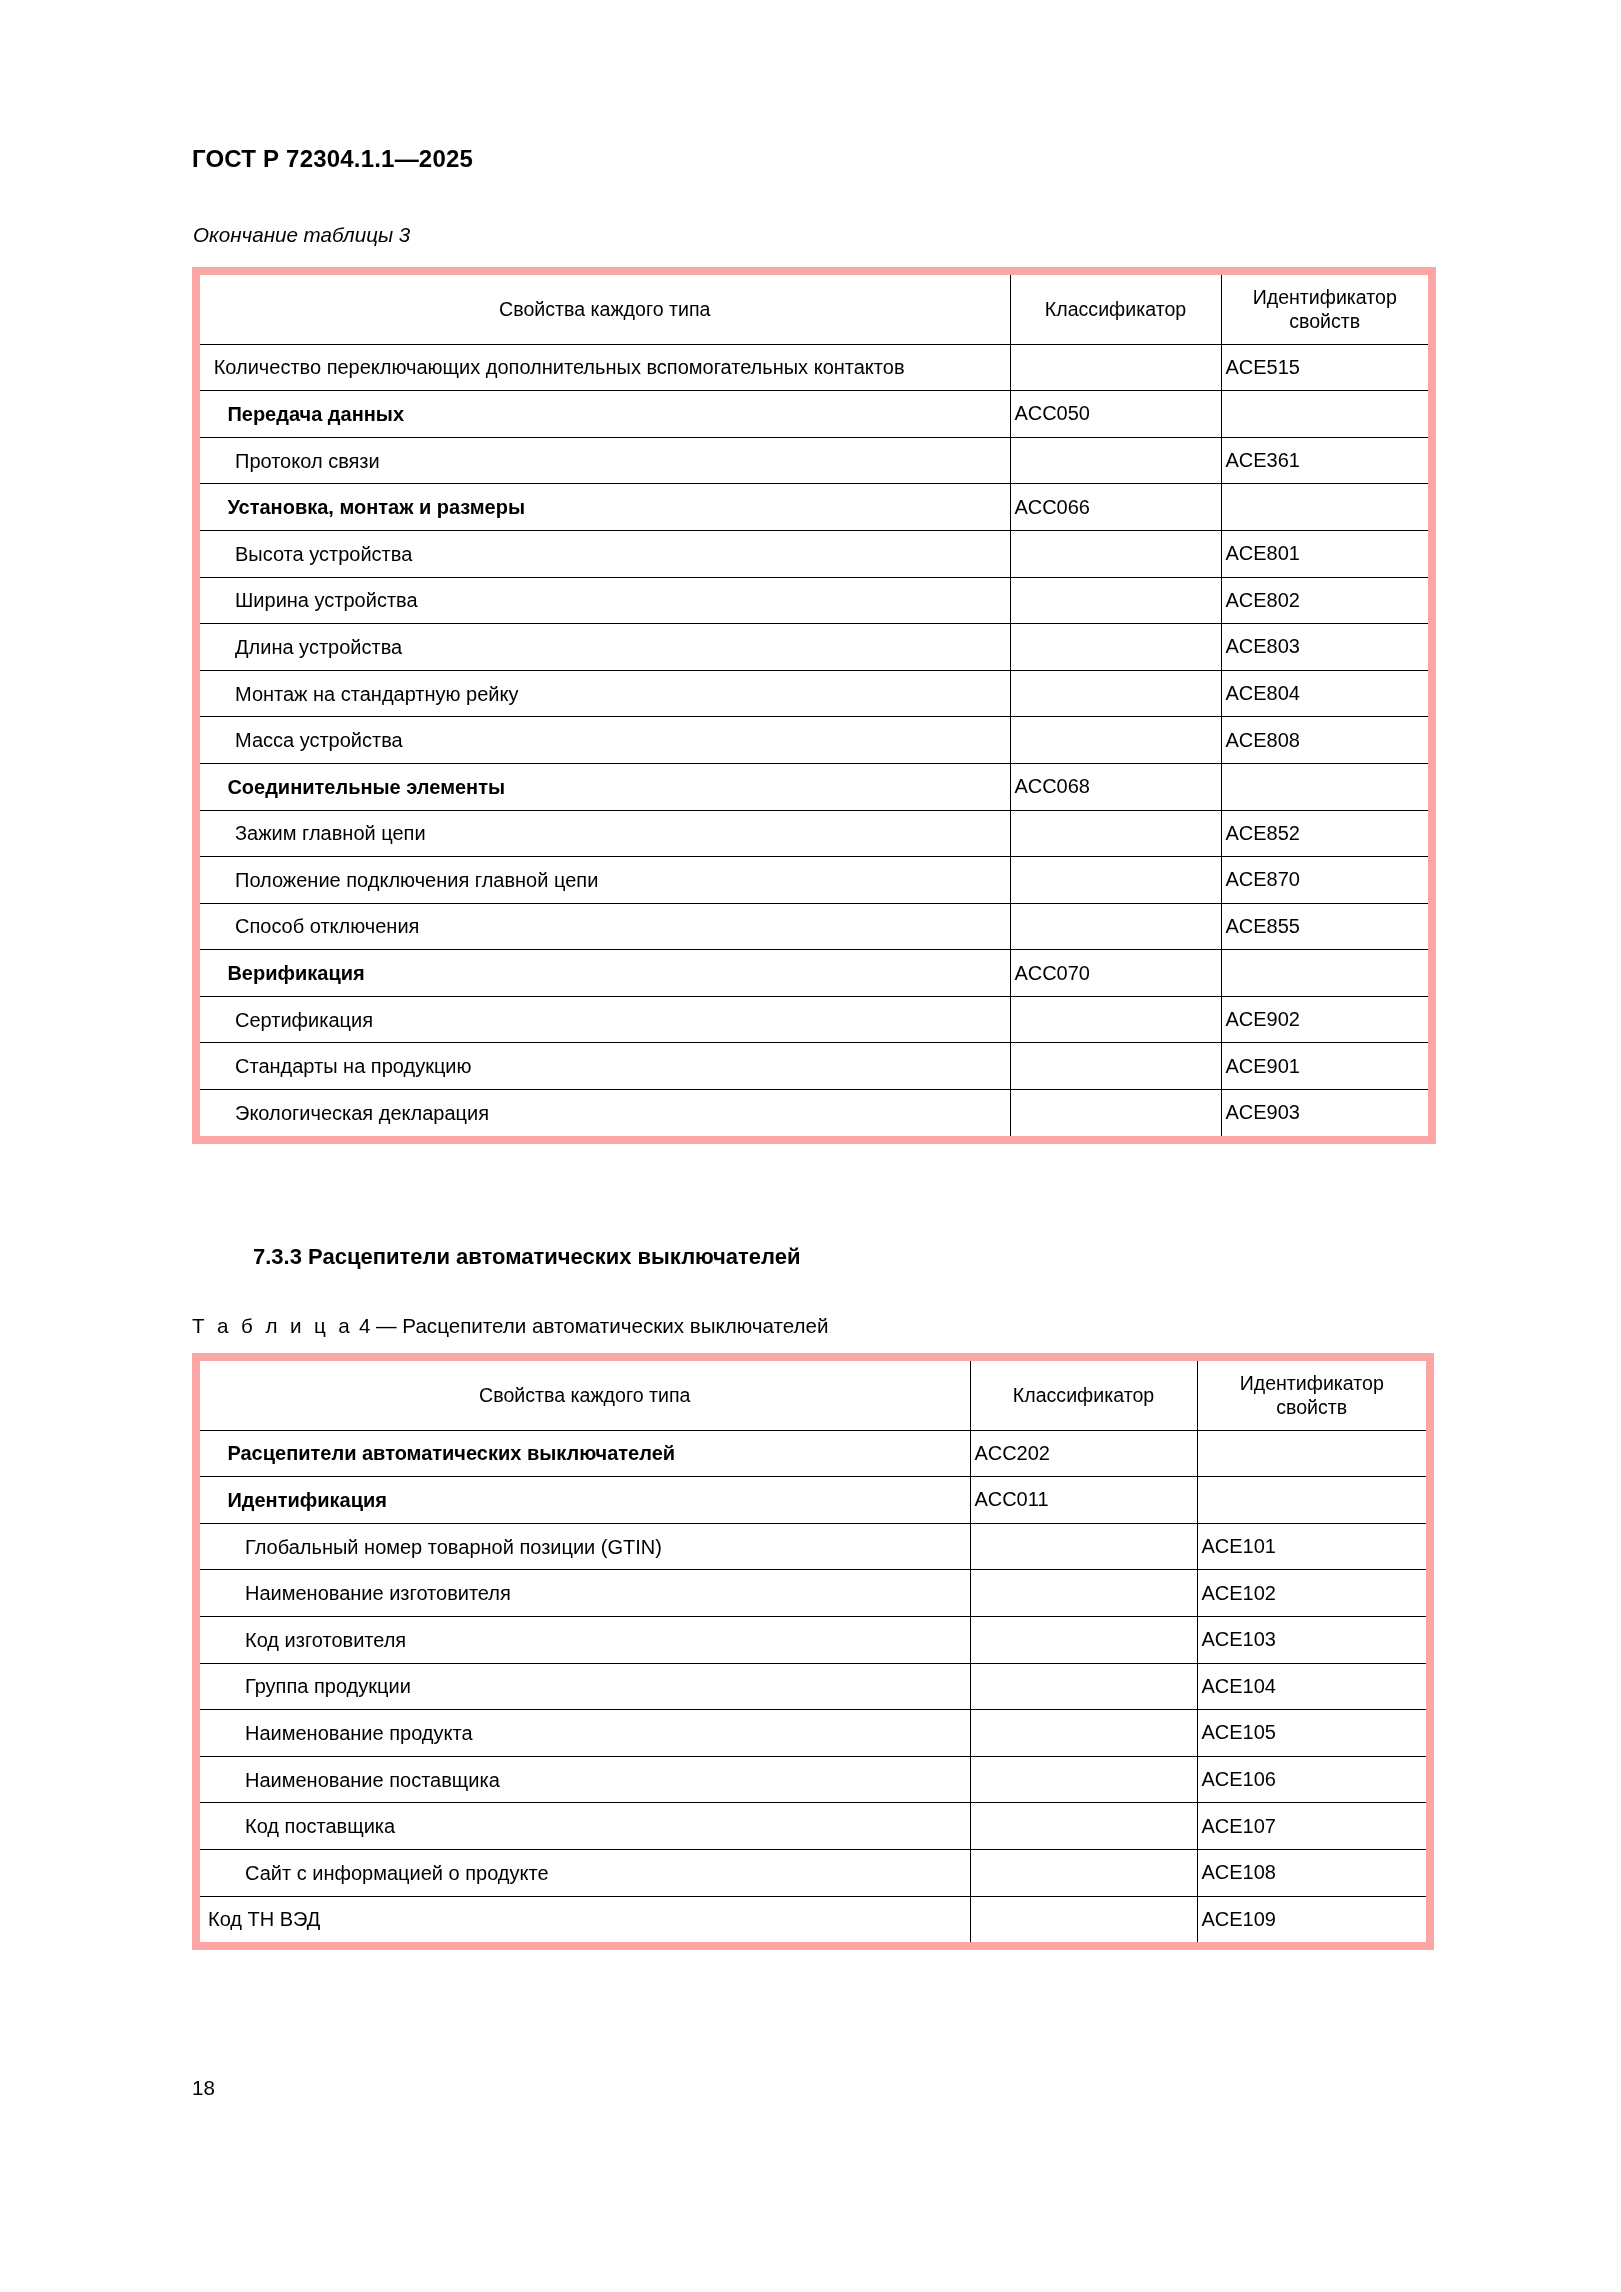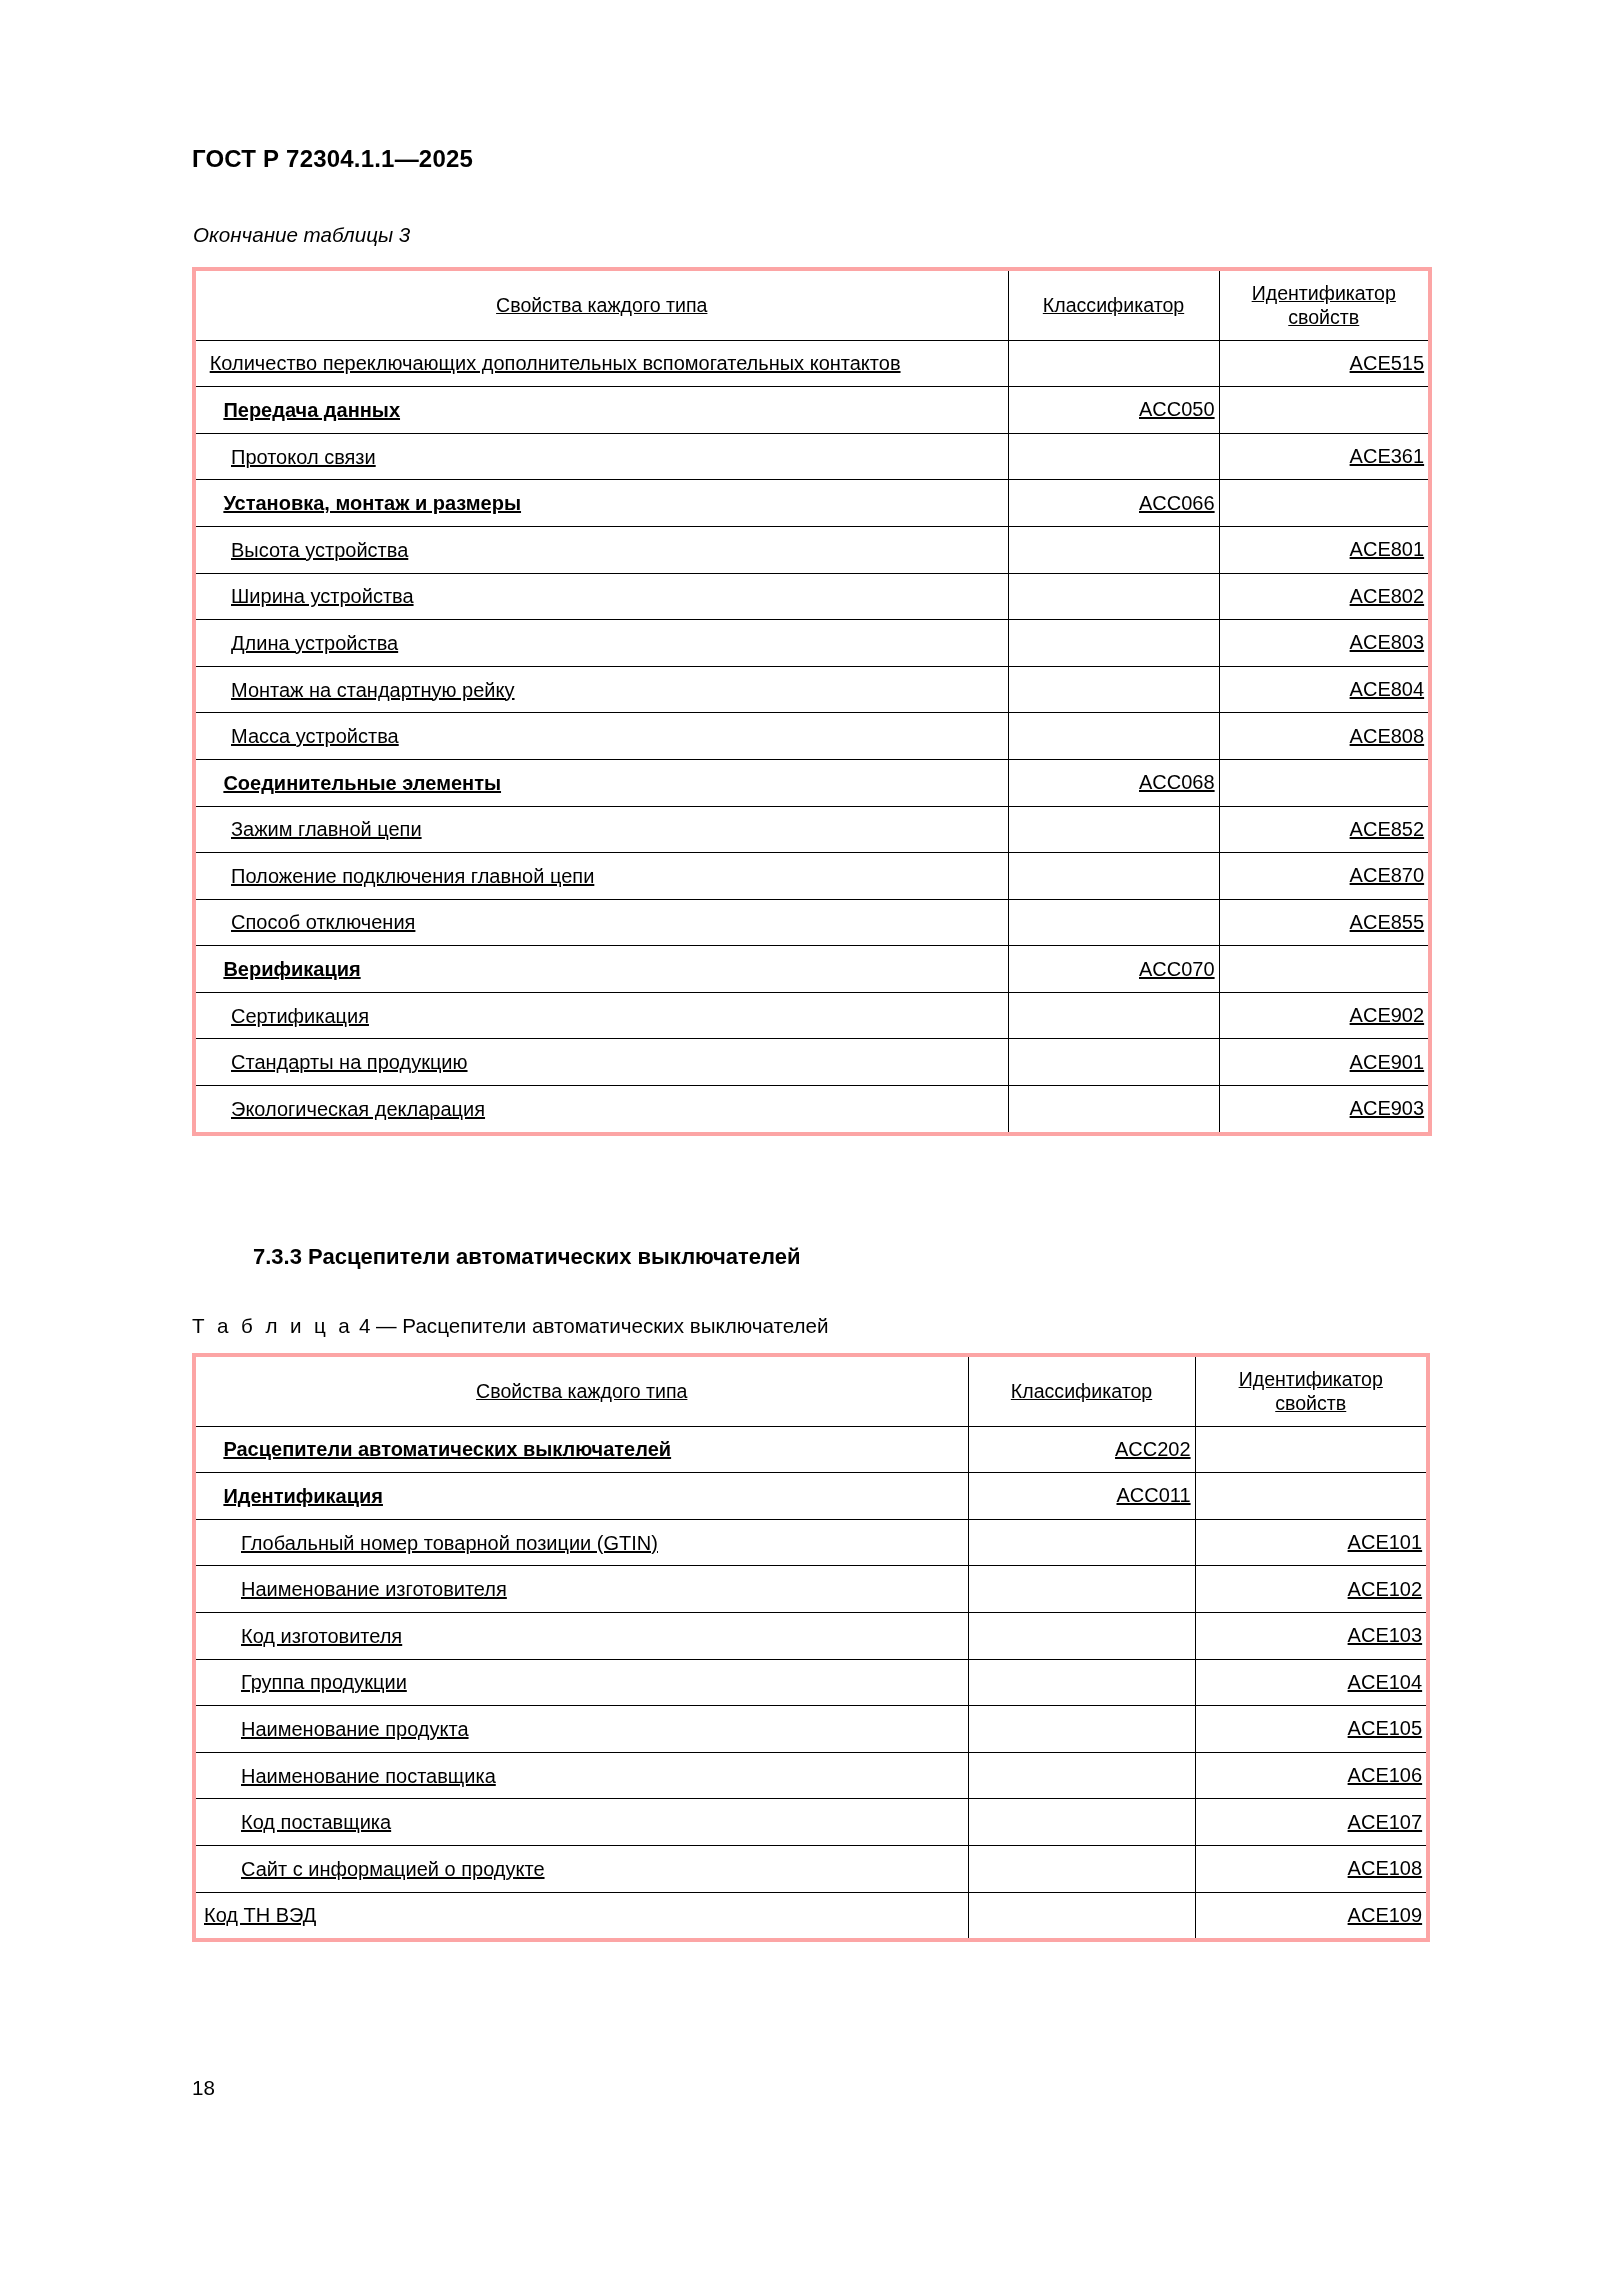--- a/index.html
+++ b/index.html
@@ -36,42 +36,41 @@
     top: 223px;
     font-size: 20.6px;
     font-style: italic;
   }
   table {
     border-collapse: collapse;
     table-layout: fixed;
   }
   .tbl {
     position: absolute;
-    border: 4px solid #fca5a5;
-    text-decoration: underline;
+    border: 8px solid #fca5a5;
   }
   .tbl td, .tbl th {
     border: 1px solid #000;
     padding: 0;
     vertical-align: middle;
     font-weight: normal;
     font-size: 20px;
   }
   .tbl .hd {
     text-align: center;
     font-size: 19.6px;
     padding: 9.8px 5.9px;
     line-height: 1.25;
   }
   .tbl td.c1 {
     padding: 9.8px 9.8px 9.8px 13.7px;
     line-height: 1.3;
   }
   .tbl td.c2, .tbl td.c3 {
-    text-align: right;
+    text-align: left;
     padding: 9.8px 3.9px;
   }
   .tbl td.ind {
     padding-left: 35px;
   }
   .tbl td.bold {
     font-weight: bold;
     padding-left: 27.4px;
   }
   #table3 {

